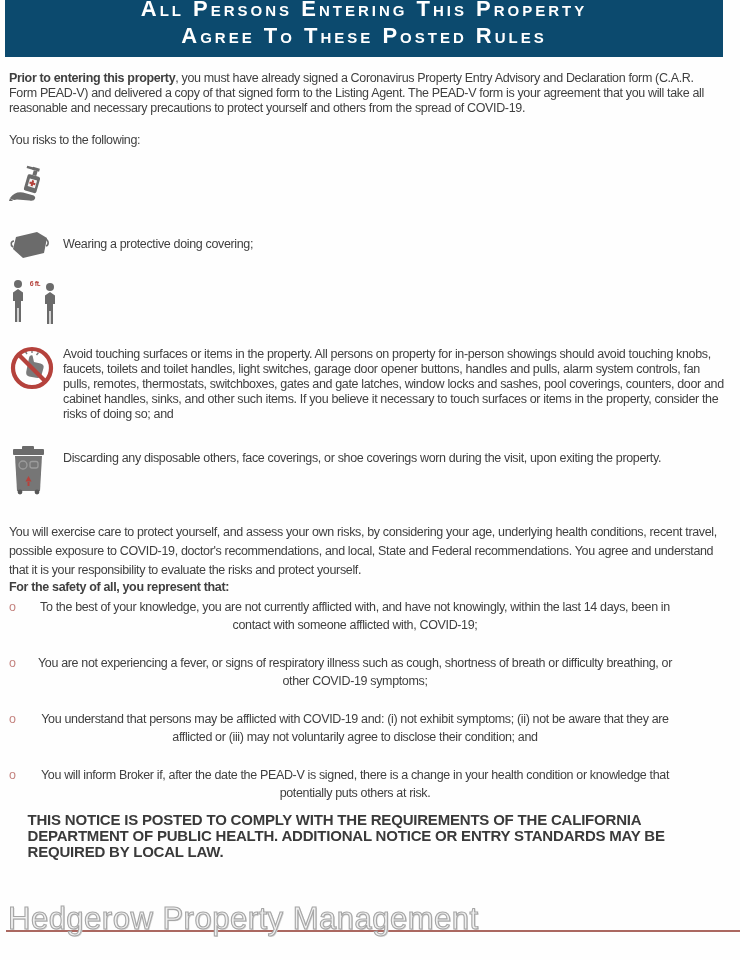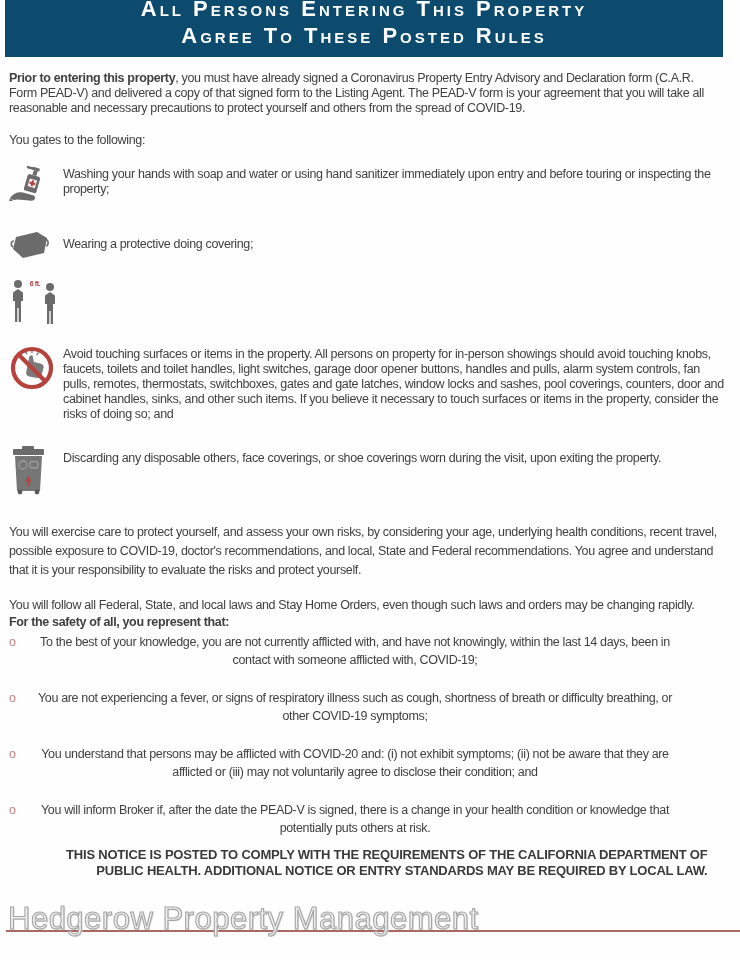--- a/index.html
+++ b/index.html
@@ -49,23 +49,23 @@
   .p2{margin-top:28px;}
   .p3{margin-top:16px;}
   .rep-heading{margin:0 0 0 0;font-weight:bold;line-height:15px;}
   .rep-item{display:flex;margin-top:20px;line-height:18px;}
   .rep-item.first{margin-top:3px;}
   .o-marker{flex:0 0 17px;width:17px;color:#c4827e;}
   .rep-text{flex:1;padding-right:42px;text-align:center;}
   .footer-notice{
     margin:10px auto 0;
     max-width:680px;
-    text-align:right;
+    text-align:left;
     font-weight:bold;
-    font-size:13px;
+    font-size:15px;
     letter-spacing:-0.2px;
     line-height:16px;
     color:#3a3a3a;
   }
   
   .redline{
     position:absolute;
     left:6px;right:0;top:930px;
     height:2px;
     background:#96423a;
@@ -90,39 +90,38 @@
 
   <header class="banner">
     <div class="banner-line first">All Persons Entering This Property</div>
     <div class="banner-line">Agree To These Posted Rules</div>
   </header>
 
   <div class="content">
 
     <p class="intro"><b>Prior to entering this property</b><span>, you must have already signed a Coronavirus Property Entry Advisory and Declaration form (C.A.R. Form PEAD-V) and delivered a copy of that signed form to the Listing Agent. The PEAD-V form is your agreement that you will take all reasonable and necessary precautions to protect yourself and others from the spread of COVID-19.</span></p>
 
-    <p class="lead">You gates to the following:</p>
+    <p class="lead">You risks to the following:</p>
 
     <div class="rule r1">
       <div class="icon-box">
         <svg width="44" height="42" viewBox="0 0 44 42">
           <g transform="translate(21,2) rotate(16)">
             <rect x="3" y="-1" width="7" height="3" fill="#6b6b6b"></rect>
             <rect x="-3" y="-0.5" width="7" height="2.4" fill="#6b6b6b"></rect>
             <rect x="4.5" y="2" width="4" height="5" fill="#6b6b6b"></rect>
             <rect x="0" y="7" width="13" height="17" rx="2" fill="#6b6b6b"></rect>
             <rect x="3" y="11" width="7.5" height="8" fill="#f4f4f4"></rect>
             <rect x="5.7" y="12" width="2.1" height="6" fill="#b5423c"></rect>
             <rect x="3.8" y="14" width="6" height="2.1" fill="#b5423c"></rect>
           </g>
           <path d="M1 33 Q6 26 14 27.5 L23 30 Q27 31 26 33.8 Q25 36.5 20.5 35.6 L8 34.6 Q3 35.6 1 33 Z" fill="#6b6b6b"></path>
           <path d="M1 33 L0 36 L4 36 Z" fill="#6b6b6b"></path>
         </svg>
       </div>
-      <div class="rule-text">Washing your hands with soap and water or using hand sanitizer immediately upon entry and before touring or inspecting the property;</div>
     </div>
 
     <div class="rule r2">
       <div class="icon-box">
         <svg width="44" height="36" viewBox="0 0 44 36">
           <path d="M5 12 C2 12 1 16 4 18" fill="none" stroke="#6b6b6b" stroke-width="1.6"></path>
           <path d="M36 10 C40 11 40 16 37 17" fill="none" stroke="#6b6b6b" stroke-width="1.6"></path>
           <path d="M7 8 L28 3 L38 9 L35 24 L14 29 L4 20 Z" fill="#6b6b6b"></path>
         </svg>
       </div>
@@ -168,35 +167,34 @@
           <path d="M19.5 31 L22.5 36.5 L16.5 36.5 Z" fill="#b5423c"></path>
           <rect x="18.5" y="37" width="2" height="4" fill="#b5423c"></rect>
           <circle cx="11" cy="47" r="2.4" fill="#585858"></circle>
           <circle cx="28" cy="47" r="2.4" fill="#585858"></circle>
         </svg>
       </div>
       <div class="rule-text">Discarding any disposable others, face coverings, or shoe coverings worn during the visit, upon exiting the property.</div>
     </div>
 
     <p class="para p2">You will exercise care to protect yourself, and assess your own risks, by considering your age, underlying health conditions, recent travel, possible exposure to COVID-19, doctor's recommendations, and local, State and Federal recommendations. You agree and understand that it is your responsibility to evaluate the risks and protect yourself.</p>
-    <p class="para p3">You will follow all Federal, State, and local laws and Stay Home Orders, even though such laws and orders may be changing rapidly.</p>
 
     <p class="rep-heading">For the safety of all, you represent that:</p>
 
     <div class="rep-item first">
       <span class="o-marker">o</span>
       <span class="rep-text">To the best of your knowledge, you are not currently afflicted with, and have not knowingly, within the last 14 days, been in contact with someone afflicted with, COVID-19;</span>
     </div>
     <div class="rep-item">
       <span class="o-marker">o</span>
       <span class="rep-text">You are not experiencing a fever, or signs of respiratory illness such as cough, shortness of breath or difficulty breathing, or other COVID-19 symptoms;</span>
     </div>
     <div class="rep-item">
       <span class="o-marker">o</span>
-      <span class="rep-text">You understand that persons may be afflicted with COVID-20 and: (i) not exhibit symptoms; (ii) not be aware that they are afflicted or (iii) may not voluntarily agree to disclose their condition; and</span>
+      <span class="rep-text">You understand that persons may be afflicted with COVID-19 and: (i) not exhibit symptoms; (ii) not be aware that they are afflicted or (iii) may not voluntarily agree to disclose their condition; and</span>
     </div>
     <div class="rep-item">
       <span class="o-marker">o</span>
       <span class="rep-text">You will inform Broker if, after the date the PEAD-V is signed, there is a change in your health condition or knowledge that potentially puts others at risk.</span>
     </div>
 
     <div class="footer-notice">THIS NOTICE IS POSTED TO COMPLY WITH THE REQUIREMENTS OF THE CALIFORNIA DEPARTMENT OF PUBLIC HEALTH.  ADDITIONAL NOTICE OR ENTRY STANDARDS MAY BE REQUIRED BY LOCAL LAW.</div>
   </div>
 
   <div class="redline"></div>

